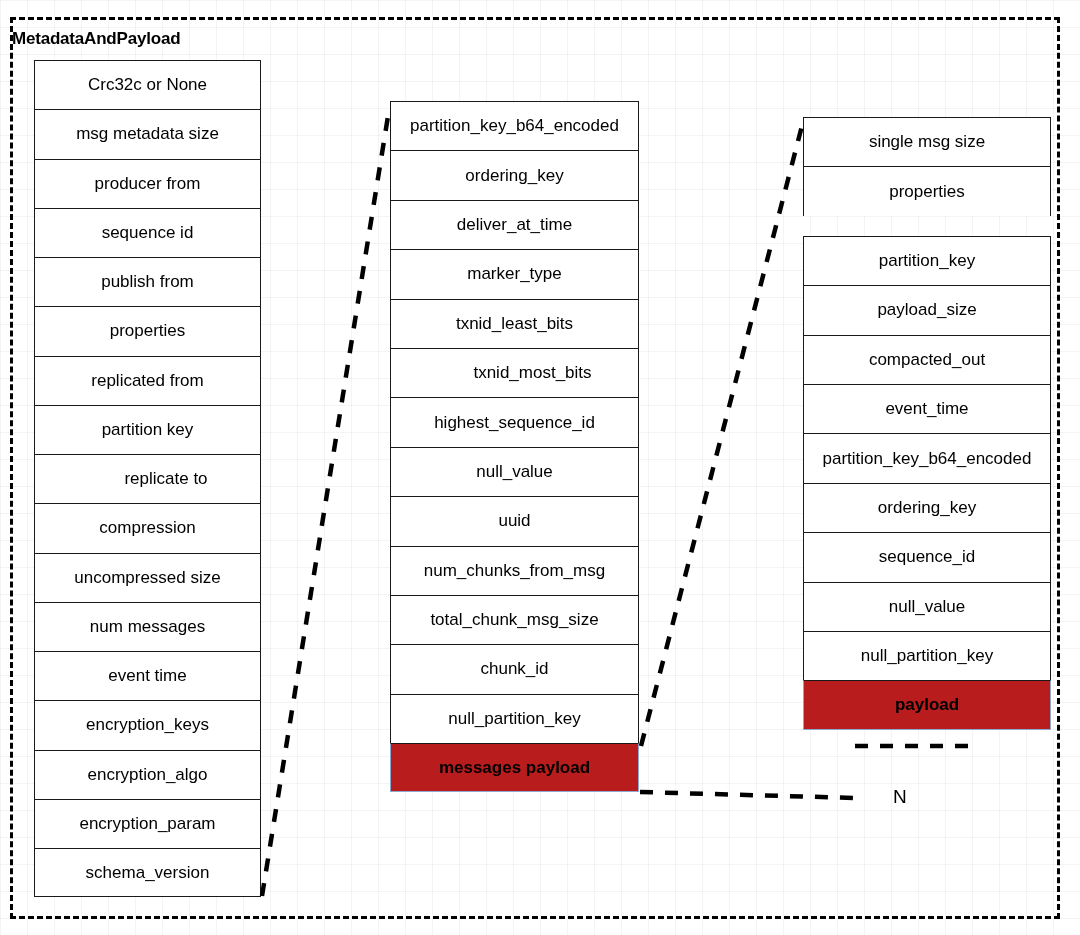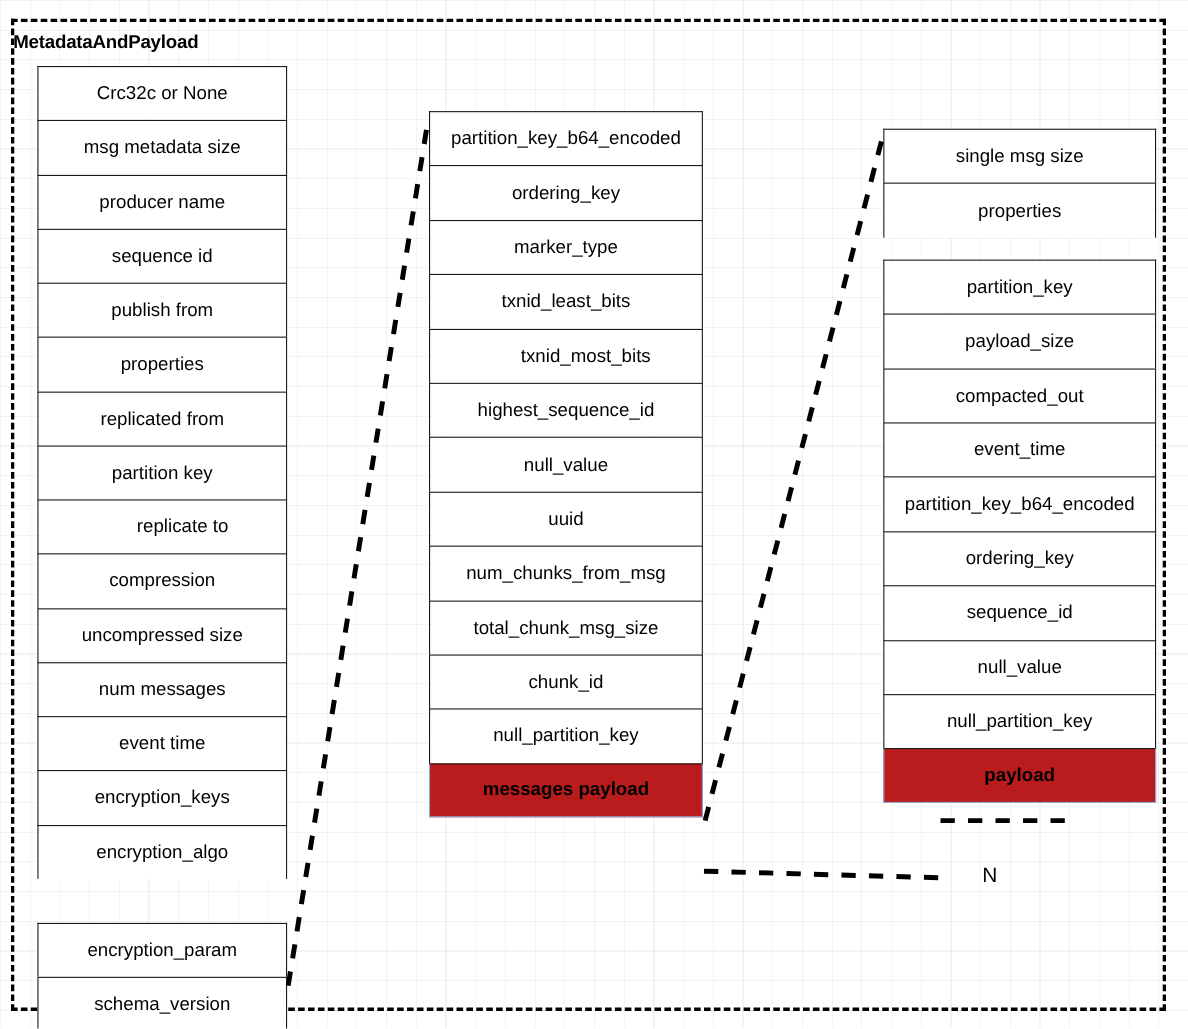--- a/index.html
+++ b/index.html
@@ -98,40 +98,41 @@
 
   <div class="paper-grid"></div>
 
   <div class="outer-frame"></div>
 
   <div class="frame-label">MetadataAndPayload</div>
 
   <div class="stack" id="col-1" style="left:34px; top:60px; width:227px;">
       <div class="field" style="height: 49.25px;">Crc32c or None</div>
       <div class="field" style="height: 49.25px;">msg metadata size</div>
-      <div class="field" style="height: 49.25px;">producer name</div>
+      <div class="field" style="height: 49.25px;">producer from</div>
       <div class="field" style="height: 49.25px;">sequence id</div>
       <div class="field" style="height: 49.25px;">publish from</div>
       <div class="field" style="height: 49.25px;">properties</div>
       <div class="field" style="height: 49.25px;">replicated from</div>
       <div class="field" style="height: 49.25px;">partition key</div>
       <div class="field" style="height: 49.25px; padding-left: 37px;">replicate to</div>
       <div class="field" style="height: 49.25px;">compression</div>
       <div class="field" style="height: 49.25px;">uncompressed size</div>
       <div class="field" style="height: 49.25px;">num messages</div>
       <div class="field" style="height: 49.25px;">event time</div>
       <div class="field" style="height: 49.25px;">encryption_keys</div>
       <div class="field" style="height: 49.25px;">encryption_algo</div>
-      <div class="field" style="height: 49.25px; margin-top: 40px;">encryption_param</div>
+      <div class="field" style="height: 49.25px;">encryption_param</div>
       <div class="field" style="height: 49.25px;">schema_version</div>
     </div>
 
   <div class="stack" id="col-2" style="left:390px; top:101px; width:249px;">
       <div class="field" style="height: 49.4px;">partition_key_b64_encoded</div>
       <div class="field" style="height: 49.4px;">ordering_key</div>
+      <div class="field" style="height: 49.4px;">deliver_at_time</div>
       <div class="field" style="height: 49.4px;">marker_type</div>
       <div class="field" style="height: 49.4px;">txnid_least_bits</div>
       <div class="field" style="height: 49.4px; padding-left: 36px;">txnid_most_bits</div>
       <div class="field" style="height: 49.4px;">highest_sequence_id</div>
       <div class="field" style="height: 49.4px;">null_value</div>
       <div class="field" style="height: 49.4px;">uuid</div>
       <div class="field" style="height: 49.4px;">num_chunks_from_msg</div>
       <div class="field" style="height: 49.4px;">total_chunk_msg_size</div>
       <div class="field" style="height: 49.4px;">chunk_id</div>
       <div class="field" style="height: 49.4px;">null_partition_key</div>

